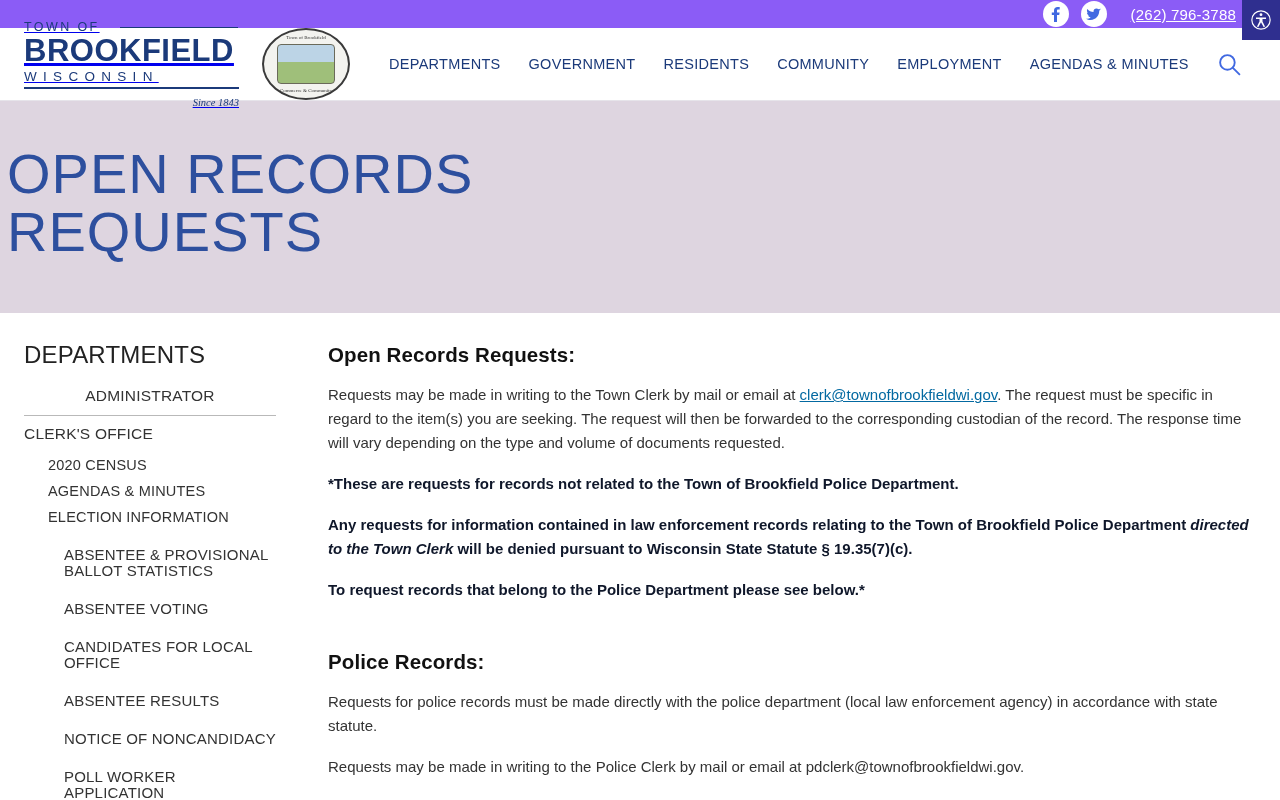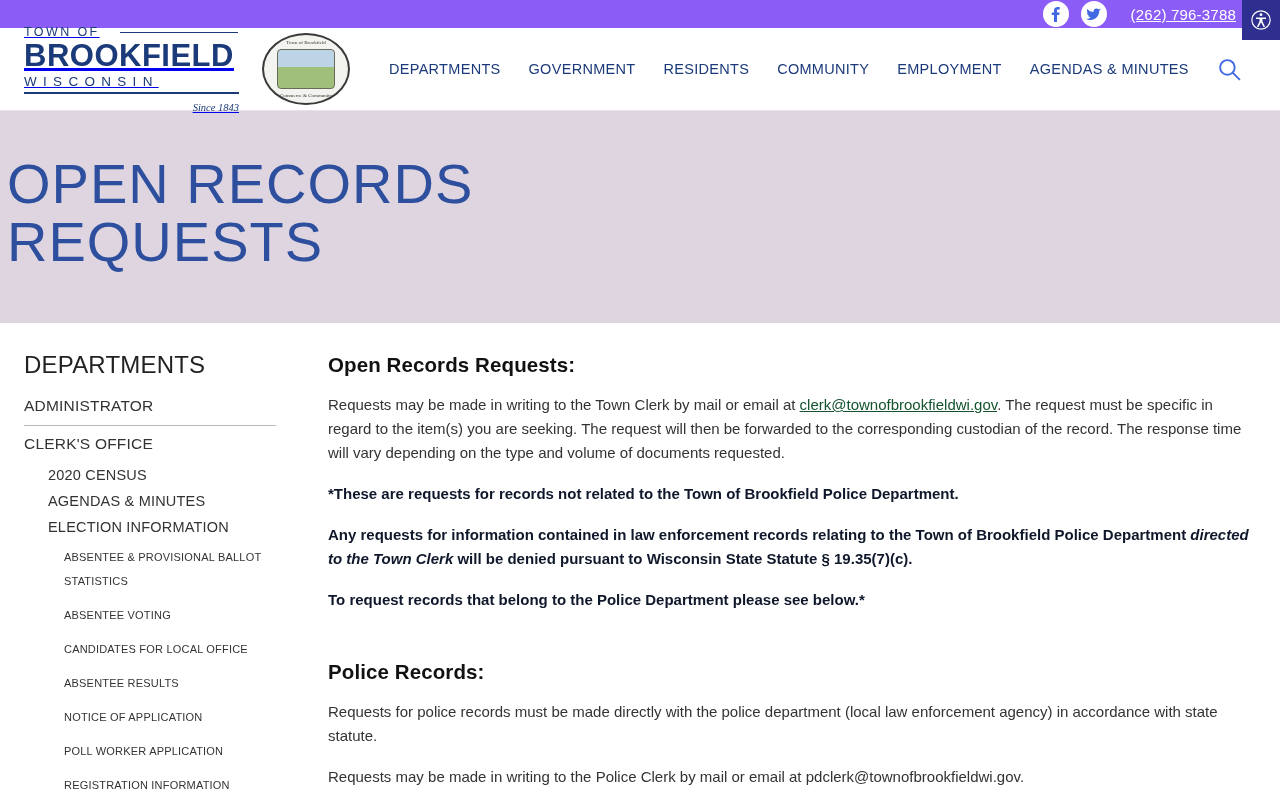--- a/index.html
+++ b/index.html
@@ -38,21 +38,21 @@
   .access-btn {
     position: absolute; right: 0; top: 0;
     width: 38px; height: 40px;
     background: #2f2f8f;
     display: flex; align-items: center; justify-content: center;
   }
   .access-btn svg { display: block; }
 
   
   .header {
-    height: 83px;
+    height: 73px;
     background: #ffffff;
     display: flex;
     align-items: center;
     padding-left: 24px;
     border-bottom: 1px solid #e6e4ea;
   }
   .logo { width: 215px; }
   .logo .l1 {
     font-size: 12.5px; letter-spacing: 2.4px; color: #1b3a7a;
     font-family: "Liberation Sans", sans-serif;
@@ -136,53 +136,54 @@
     margin: 0 0 14px 0;
     font-size: 24px;
     font-weight: normal;
     color: #222;
     letter-spacing: .2px;
   }
   .side-top {
     font-size: 15.5px; color: #333; padding: 4px 0 10px 0;
     border-bottom: 1px solid #b9b9b9;
     letter-spacing: .2px;
+    text-align: center;
   }
   .side-l1 {
     font-size: 15.5px; color: #333; padding: 9px 0 9px 0;
     letter-spacing: .2px;
   }
   .side-l2 {
     font-size: 14.5px; color: #333; padding: 5px 0 5px 24px;
     letter-spacing: .2px;
   }
   .side-l3 {
-    font-size: 11px; color: #333; padding: 5px 0 5px 40px;
-    letter-spacing: .2px; line-height: 24px;
+    font-size: 15px; color: #333; padding: 5px 0 5px 40px;
+    letter-spacing: .2px; line-height: 16px; margin-top: 12px;
   }
   .main {
     flex: 1;
     padding: 30px 30px 0 28px;
   }
   .main h3 {
     margin: 0 0 16px 0;
     font-size: 20.5px;
     color: #111;
     font-weight: bold;
     letter-spacing: .1px;
   }
   .main h3.second { margin-top: 48px; }
   .main p {
     margin: 0 0 17px 0;
     font-size: 15px;
     line-height: 24px;
     color: #333;
   }
   .main p.bold { font-weight: bold; color: #0f172a; }
-  .main a.link { color: #14532d; text-decoration: underline; text-align: center; }
+  .main a.link { color: #0369a1; text-decoration: underline; text-align: center; }
   .main em { font-style: italic; }
 </style>
 </head>
 <body>
 
 <div class="topbar">
   <div class="social-wrap">
     <a class="social-circle" href="#">
       <svg width="9" height="16" viewBox="0 0 9 16" aria-hidden="true">
           <path fill="#4169e1" d="M6 16V9h2.2l.4-2.6H6V4.8c0-.8.2-1.3 1.3-1.3H8.7V1.1C8.4 1.1 7.5 1 6.5 1 4.4 1 3 2.3 3 4.5v1.9H.8V9H3v7z"></path>
@@ -249,21 +250,21 @@
     <h2>DEPARTMENTS</h2>
     <div class="side-top">ADMINISTRATOR</div>
     <div class="side-l1">CLERK'S OFFICE</div>
     <div class="side-l2">2020 CENSUS</div>
     <div class="side-l2">AGENDAS &amp; MINUTES</div>
     <div class="side-l2">ELECTION INFORMATION</div>
     <div class="side-l3">ABSENTEE &amp; PROVISIONAL BALLOT STATISTICS</div>
     <div class="side-l3">ABSENTEE VOTING</div>
     <div class="side-l3">CANDIDATES FOR LOCAL OFFICE</div>
     <div class="side-l3">ABSENTEE RESULTS</div>
-    <div class="side-l3">NOTICE OF APPLICATION</div>
+    <div class="side-l3">NOTICE OF NONCANDIDACY</div>
     <div class="side-l3">POLL WORKER APPLICATION</div>
     <div class="side-l3">REGISTRATION INFORMATION</div>
     <div class="side-l3">VOTING DISTRICTS AND</div>
   </aside>
 
   <main class="main">
     <h3>Open Records Requests:</h3>
 
     <p><span>Requests may be made in writing to the Town Clerk by mail or email at </span><a class="link" href="#">clerk@townofbrookfieldwi.gov</a><span>. The request must be specific in regard to the item(s) you are seeking. The request will then be forwarded to the corresponding custodian of the record.  The response time will vary depending on the type and volume of documents requested.</span></p>
 

